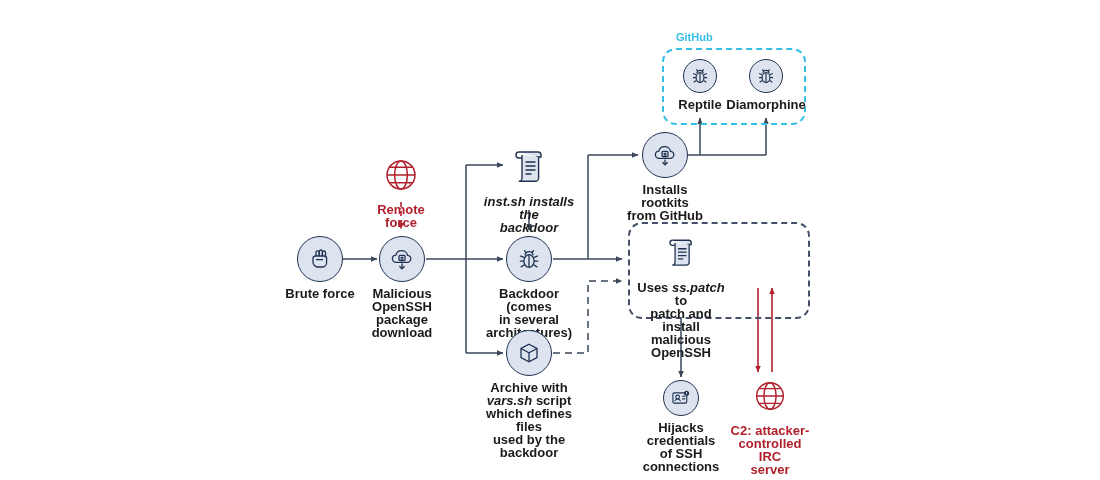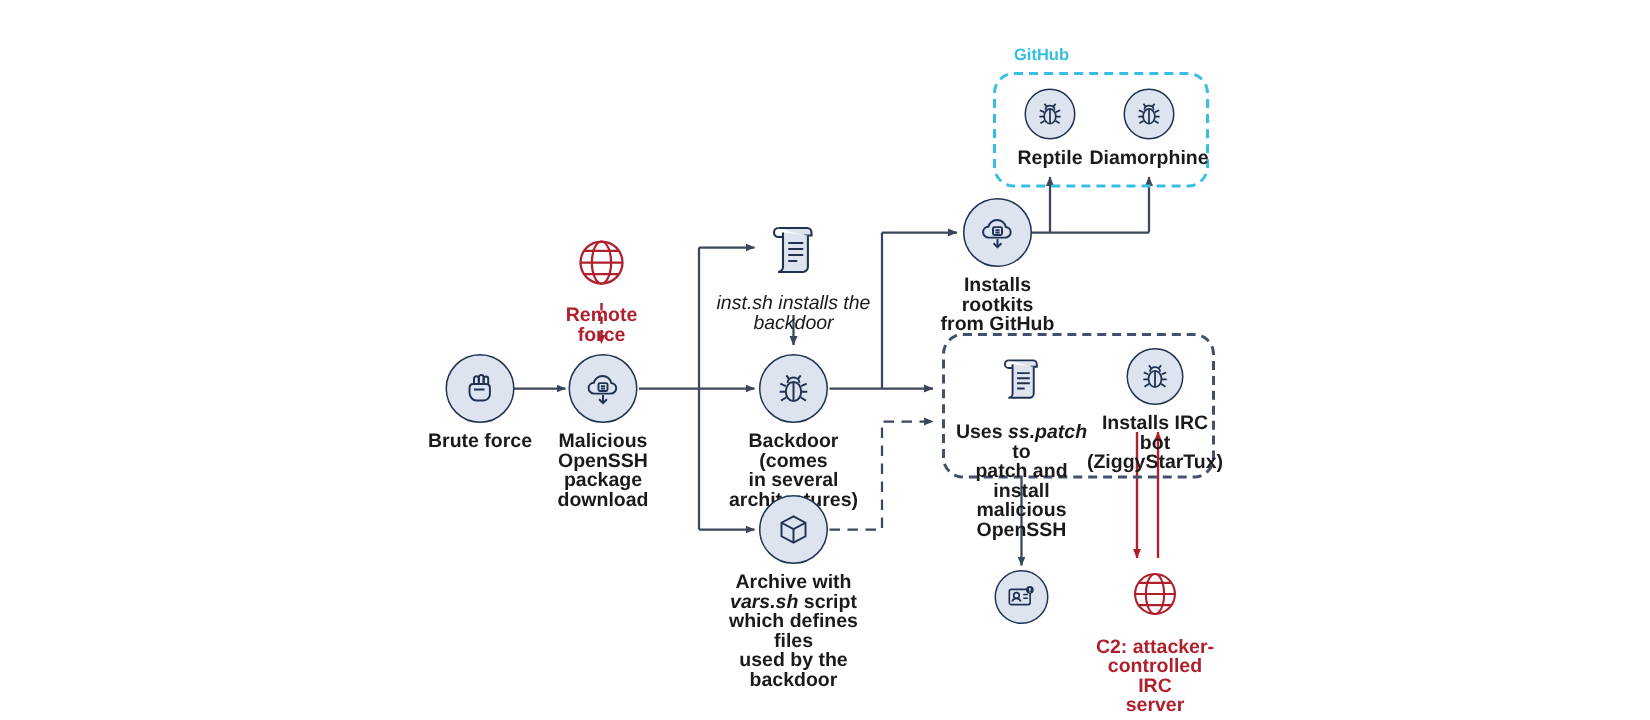--- a/index.html
+++ b/index.html
@@ -9,21 +9,21 @@
   svg#wires{position:absolute;left:0;top:0;width:1100px;height:480px;}
 
   .node{position:absolute;display:flex;flex-direction:column;align-items:center;}
   .node .glyph{width:46px;height:46px;border-radius:50%;
        background:#dde4ef;border:1.6px solid #203251;
        display:flex;align-items:center;justify-content:center;box-sizing:border-box;}
   .node.plain .glyph{background:transparent;border:none;}
   .node .cap{margin-top:5px;font-size:13px;line-height:13px;color:#1a1a1a;
        text-align:center;white-space:pre-line;font-weight:600;}
   .node.red .cap{color:#b0202c;}
-  .node.italic .cap{font-style:italic;font-weight:400;}
+  .node.italic .cap{font-style:italic;font-weight:700;}
 
   .grpbox{position:absolute;box-sizing:border-box;border-radius:14px;}
   .grpbox.github{border:2px dashed #35bfe5;}
   .grpbox.ssh{border:2px dashed #44506a;}
   .grplabel{position:absolute;font-size:11px;font-weight:700;color:#35bfe5;}
   em{font-style:italic;}
 </style>
 </head>
 <body>
 
@@ -202,46 +202,34 @@
       <svg width="34" height="38" viewBox="0 0 40 44" fill="none" stroke="#203251" stroke-width="1.5">
         <path d="M10 7h19c1.7 0 3 1.3 3 3v2h-5" fill="#dde4ef"></path>
         <path d="M10 7c-1.7 0-3 1.3-3 3s1.3 3 3 3h3"></path>
         <path d="M13 10v23c0 1.8-1.5 3.3-3.3 3.3h16.6c1.8 0 3.3-1.5 3.3-3.3V12" fill="#dde4ef"></path>
         <path d="M16.5 17h10M16.5 21h10M16.5 25h10M16.5 29h6"></path>
       </svg>
     </div>
     <div class="cap">Uses <em>ss.patch</em> to<br>patch and install<br>malicious OpenSSH</div>
   </div>
 
-  <div class="node" style="left:730px;top:232px;width:80px;">
-    <div class="glyph" style="width:38px;height:38px;">
-      <svg width="22" height="22" viewBox="0 0 26 26" fill="none" stroke="#203251" stroke-width="1.4">
-        <ellipse cx="13" cy="15" rx="5.1" ry="6.4"></ellipse>
-        <path d="M9 9.3c0-2.2 1.8-3.6 4-3.6s4 1.4 4 3.6"></path>
-        <path d="M10 6.6L8.2 4.2M16 6.6l1.8-2.4"></path>
-        <path d="M7.9 11.4L4.2 9.8M7.9 15.2H3.8M8.3 18.8l-3.6 2.3"></path>
-        <path d="M18.1 11.4l3.7-1.6M18.1 15.2h4.1M17.7 18.8l3.6 2.3"></path>
-        <path d="M13 9v12"></path>
-      </svg>
-    </div>
-    <div class="cap">Installs IRC bot<br>(ZiggyStarTux)</div>
-  </div>
 
   <div class="node" style="left:634px;top:380px;width:94px;">
     <div class="glyph" style="width:36px;height:36px;">
       <svg width="22" height="22" viewBox="0 0 26 26" fill="none" stroke="#203251" stroke-width="1.3">
         <rect x="3.4" y="7" width="16.4" height="12" rx="1.6"></rect>
         <circle cx="9" cy="11.8" r="2.2"></circle>
         <path d="M5.6 16.6c.4-1.6 1.8-2.5 3.4-2.5s3 .9 3.4 2.5"></path>
         <path d="M14.4 11h3.6M14.4 14h3.6"></path>
         <circle cx="19.6" cy="7.4" r="3" fill="#203251" stroke="none"></circle>
         <path d="M19.6 5.9v2.1" stroke="#fff" stroke-width="1.1"></path>
         <circle cx="19.6" cy="9.1" r="0.5" fill="#fff" stroke="none"></circle>
       </svg>
     </div>
+    <div class="cap">Hijacks credentials<br>of SSH connections</div>
   </div>
 
   <div class="node plain red" style="left:728px;top:373px;width:84px;">
     <div class="glyph">
       <svg width="38" height="38" viewBox="0 0 40 40" fill="none" stroke="#b0202c" stroke-width="1.5">
         <circle cx="20" cy="20" r="14"></circle>
         <ellipse cx="20" cy="20" rx="6.4" ry="14"></ellipse>
         <path d="M6 20h28M8.6 12.2h22.8M8.6 27.8h22.8"></path>
       </svg>
     </div>

